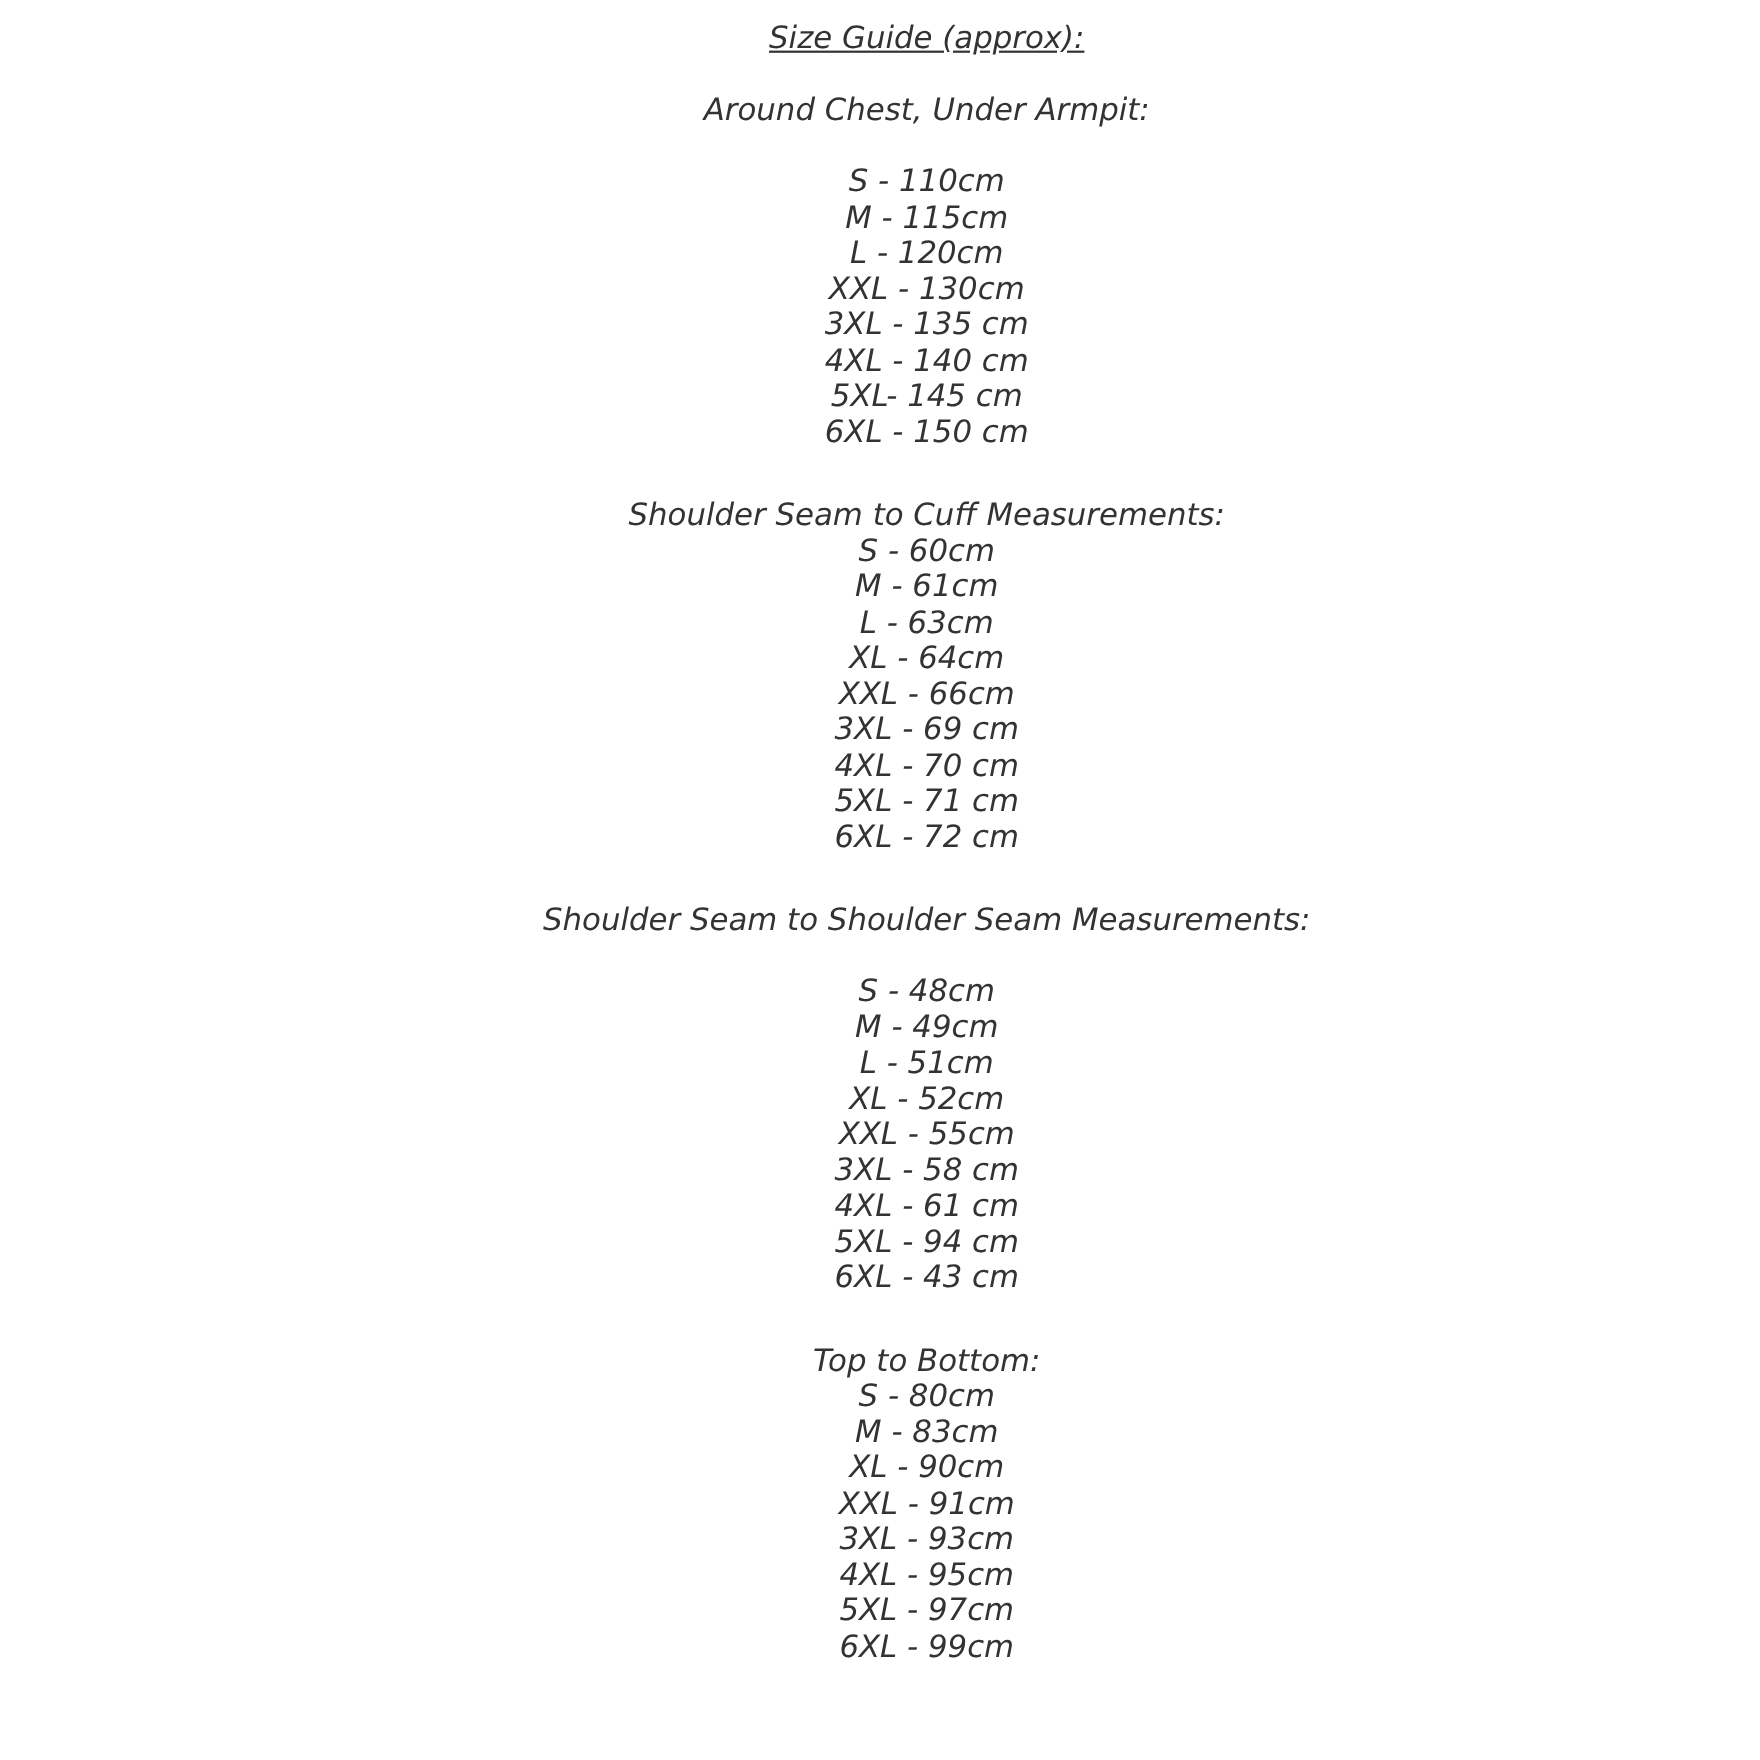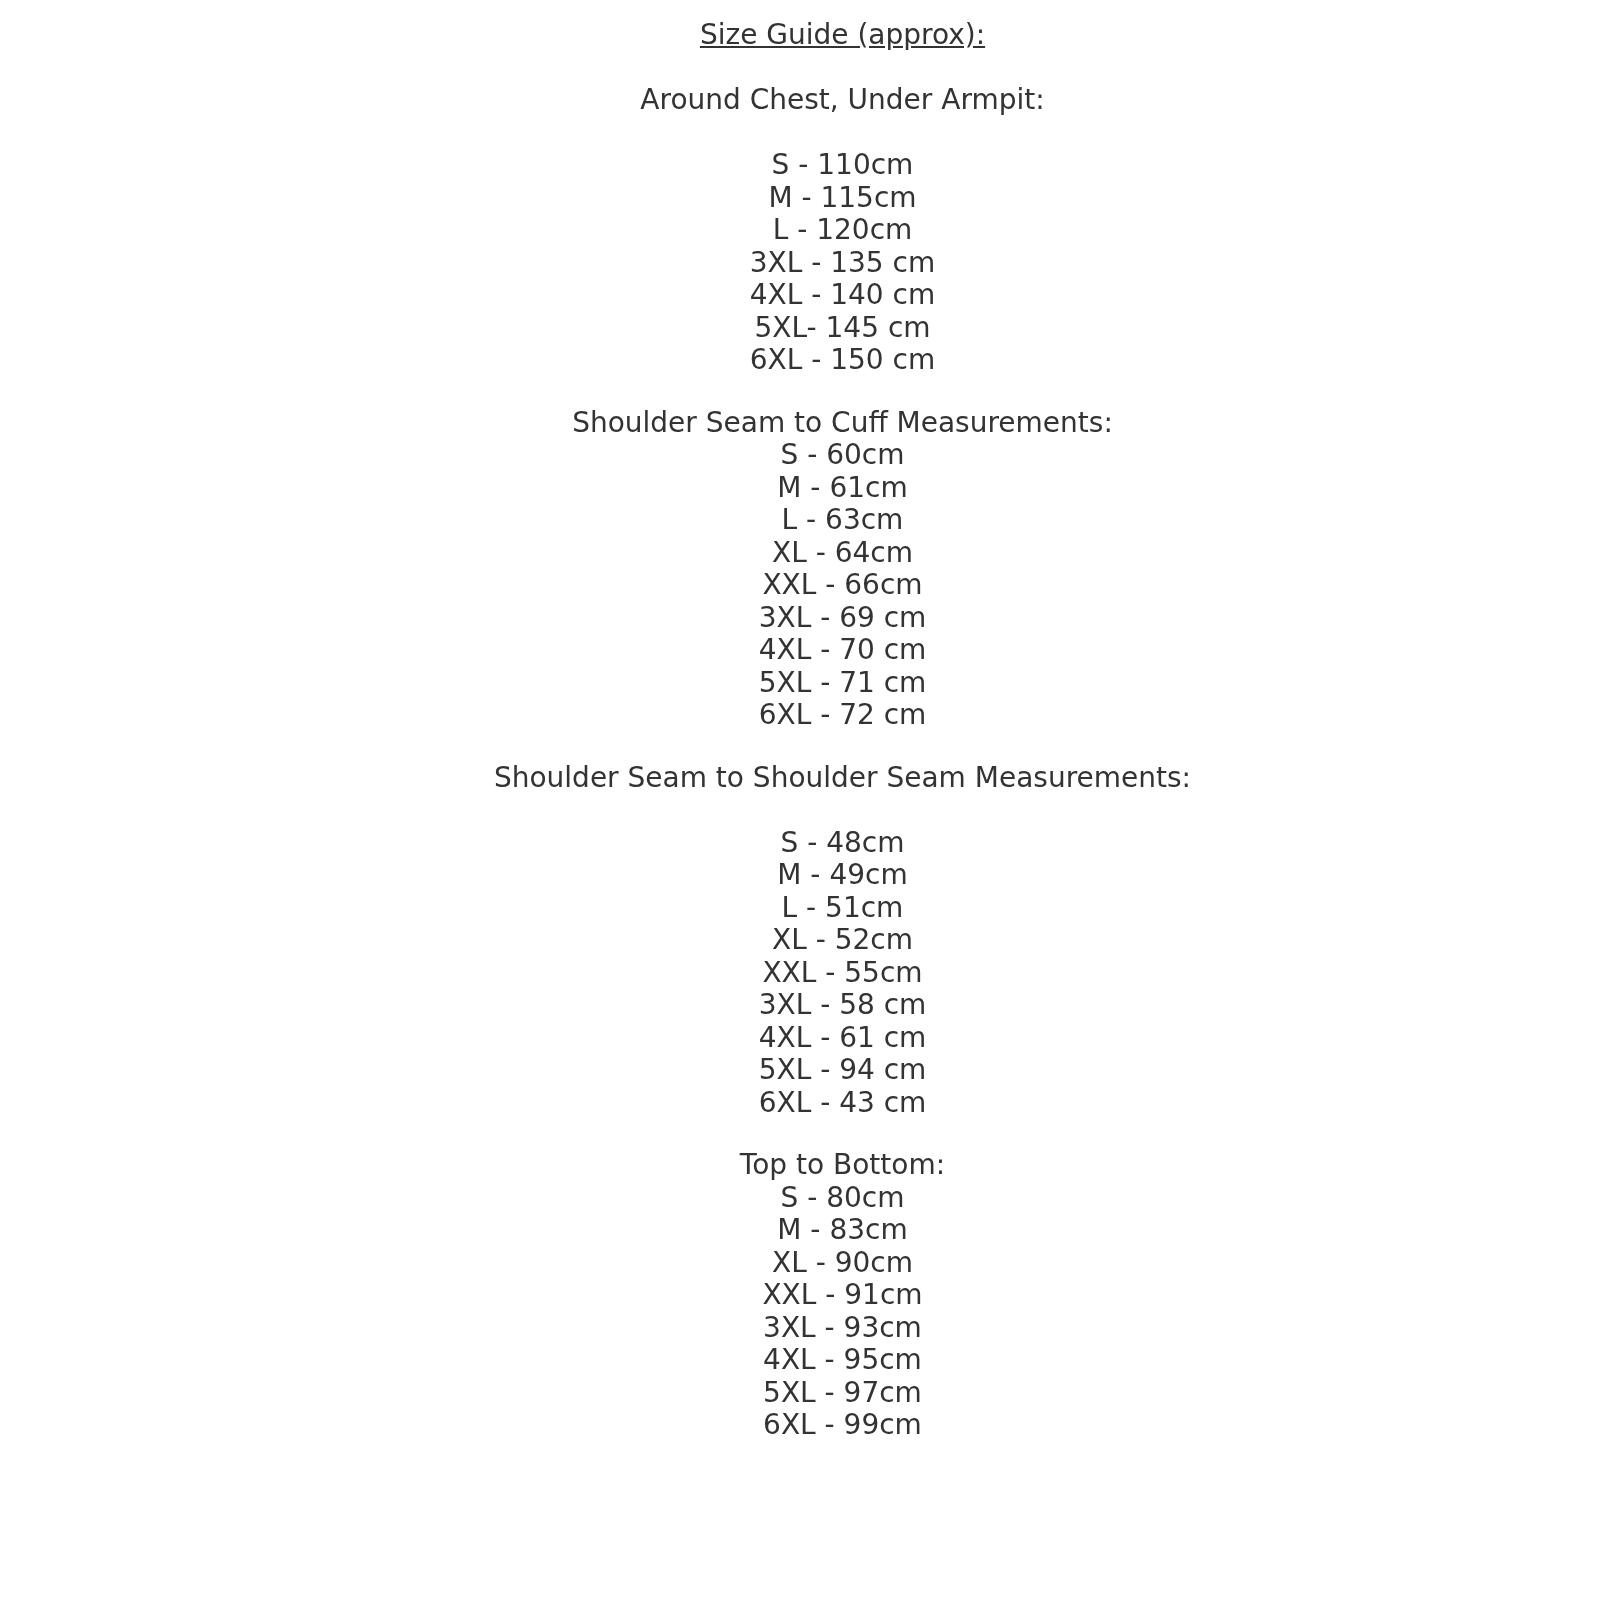--- a/index.html
+++ b/index.html
@@ -1,46 +1,47 @@
 <!DOCTYPE html>
 <html><head>
 <meta charset="utf-8">
 <style>
-  * { margin: 0; padding: 0; box-sizing: border-box; }
+  * { margin: 0; padding: 0; box-sizing: border-box; font-style: italic; }
   html, body { width: 1600px; height: 1600px; }
   body {
     background: #ffffff;
     color: #333333;
     font-family: "DejaVu Sans", "Liberation Sans", sans-serif;
   }
   .doc {
     padding-top: 19px;
     padding-left: 85px;   
     width: 1600px;
     text-align: center;
     font-size: 28px;
     line-height: 32.5px;
   }
   .line { white-space: pre; }
   .title { text-decoration: underline; margin-bottom: 32.5px; }
-  .heading { margin-top: 30px; }
+  .heading { margin-top: 43px; }
   .heading.gap-after { margin-bottom: 32.5px; }
   .heading.first { margin-top: 0; }
 </style>
 </head>
 <body style="color: rgb(51, 51, 51); background: rgb(255, 255, 255);">
 
 <div class="doc">
 
   <div class="line title">Size Guide (approx):</div>
 
   <div class="line heading first gap-after">Around Chest, Under Armpit:</div>
   <div class="line">S - 110cm</div>
   <div class="line">M - 115cm</div>
   <div class="line">L - 120cm</div>
+  <div class="line">XXL - 130cm</div>
   <div class="line">3XL - 135 cm</div>
   <div class="line">4XL - 140 cm</div>
   <div class="line">5XL- 145 cm</div>
   <div class="line">6XL - 150 cm</div>
 
   <div class="line heading">Shoulder Seam to Cuff Measurements:</div>
   <div class="line">S - 60cm</div>
   <div class="line">M - 61cm</div>
   <div class="line">L - 63cm</div>
   <div class="line">XL - 64cm</div>

